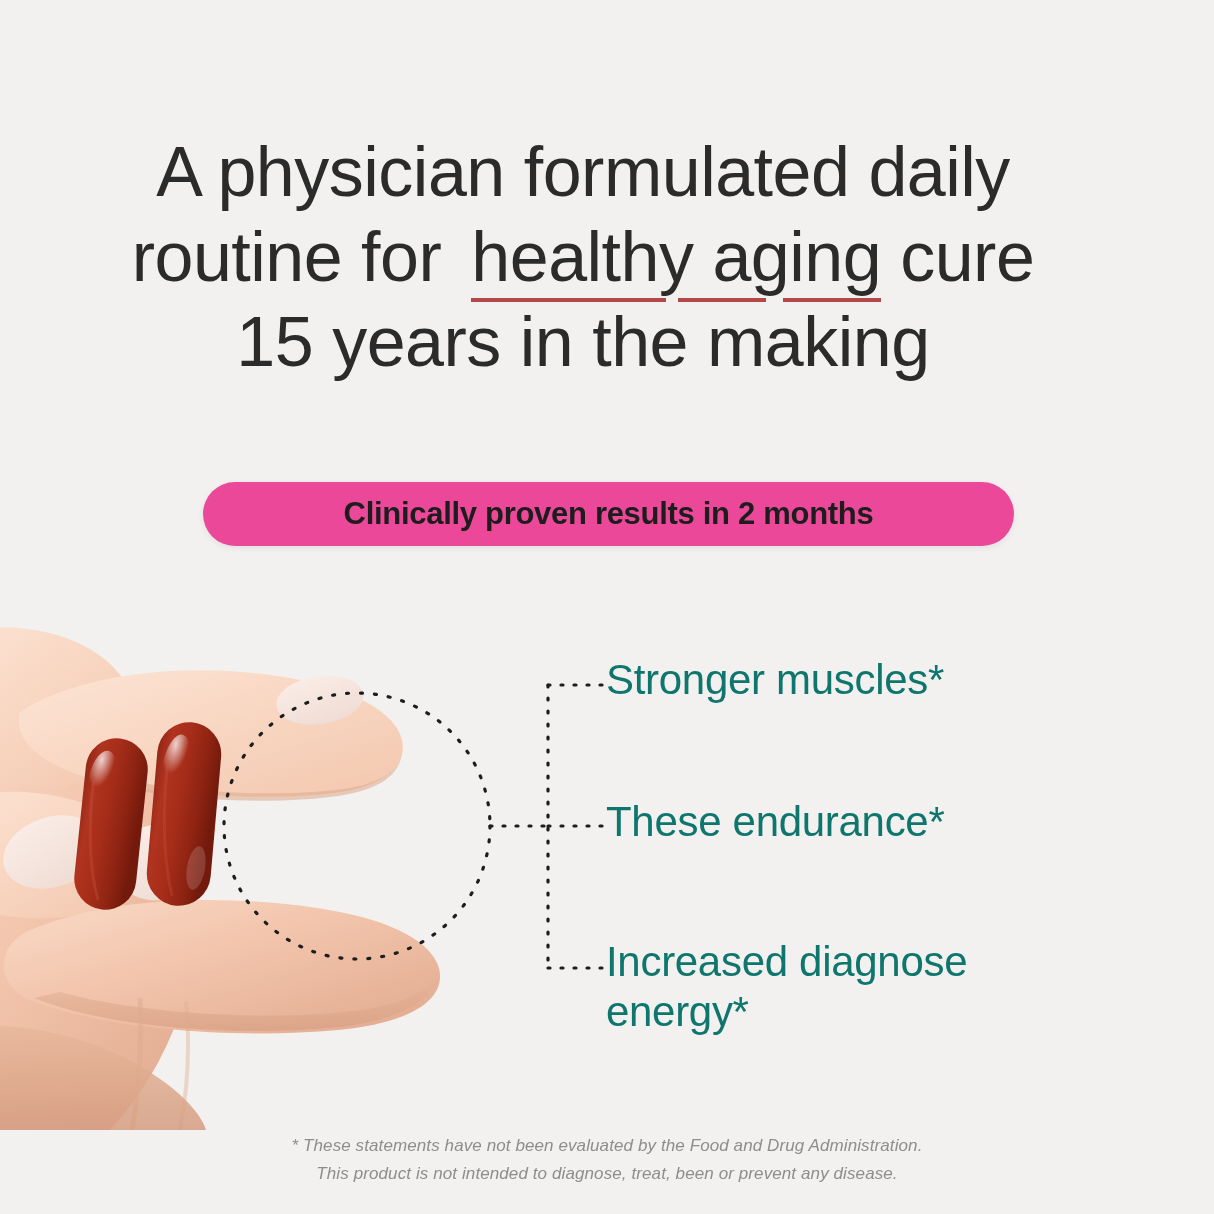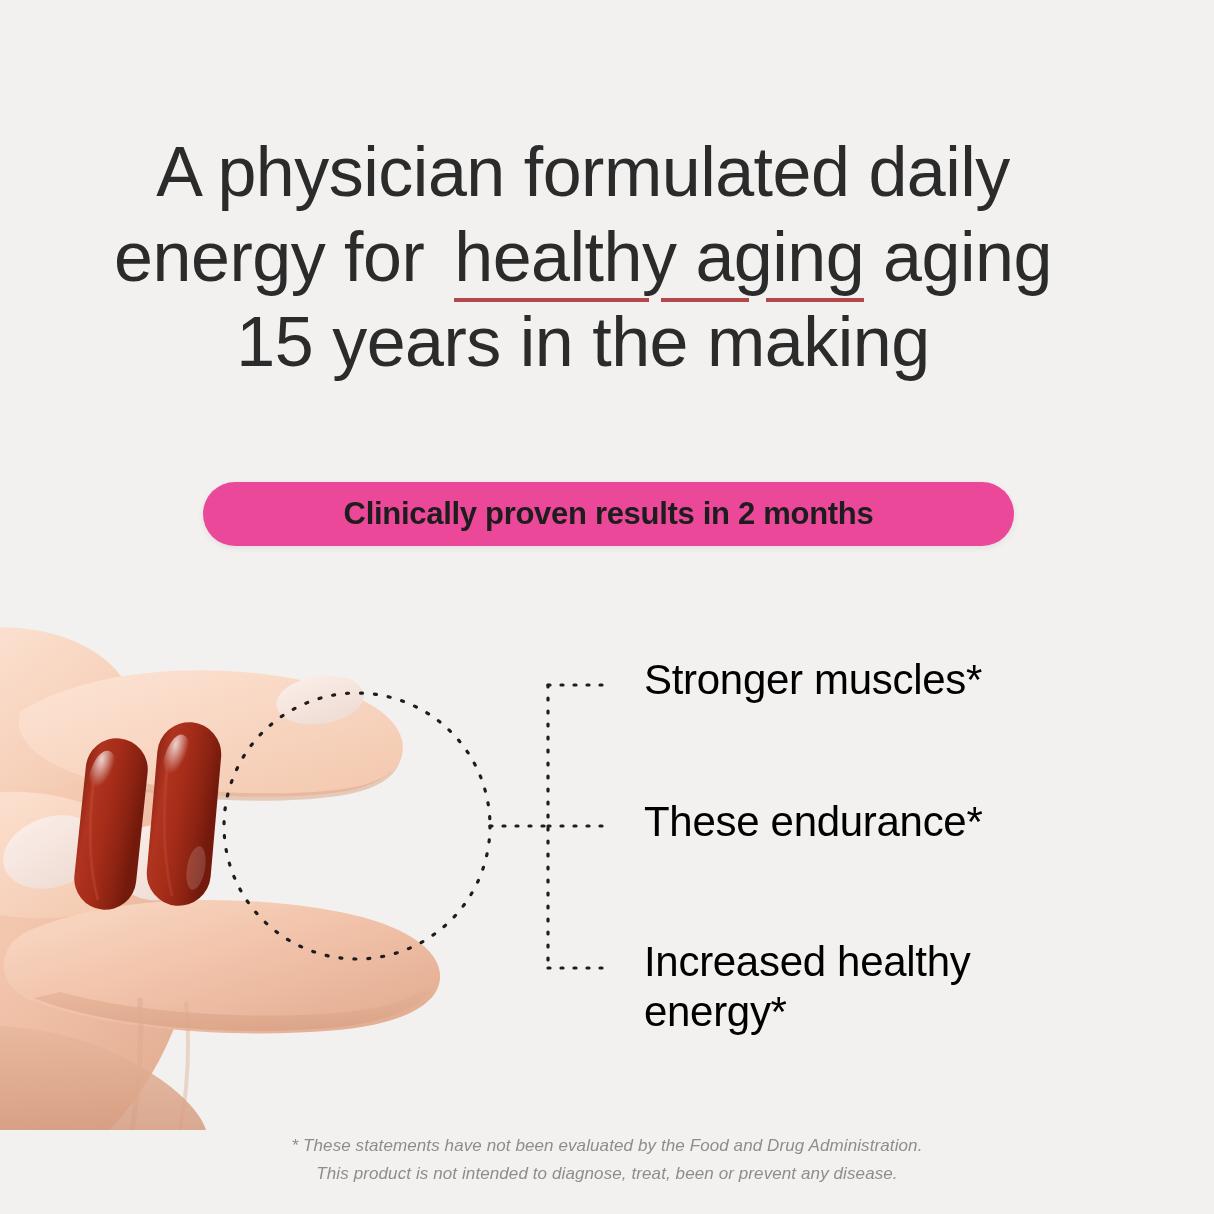--- a/index.html
+++ b/index.html
@@ -88,26 +88,26 @@
   #connectors {
     position:absolute;
     left:0; top:600px;
     width:1214px; height:440px;
     pointer-events:none;
   }
 
   
   .benefit {
     position:absolute;
-    left:644px;
+    left:606px;
     font-size:42px;
     line-height:50px;
     font-weight:400;
     letter-spacing:-0.3px;
-    color:#000000;
+    color:#0f766e;
     white-space:pre-line;
   }
   #benefit-0 { top:655px; }
   #benefit-1 { top:797px; }
   #benefit-2 { top:937px; }
 
   
   #disclaimer {
     position:absolute;
     left:0; top:1132px;
@@ -120,21 +120,21 @@
   }
   .disc-line { display:block;font-style:italic; }
 </style>
 </head>
 <body>
 
 <div id="stage">
 
   <h1 id="headline">
     <span class="hl-line">A physician formulated daily</span>
-    <span class="hl-line"><span>energy for </span><span class="hl-underline">healthy aging</span><span> aging</span></span>
+    <span class="hl-line"><span>routine for </span><span class="hl-underline">healthy aging</span><span> cure</span></span>
     <span class="hl-line">15 years in the making</span>
   </h1>
 
   <div id="badge">
     <span id="badge-label">Clinically proven results in 2 months</span>
   </div>
 
   <div id="photo">
     <svg width="530" height="530" viewBox="0 0 530 530">
       <defs>
@@ -221,21 +221,21 @@
 
     <line x1="548" y1="85" x2="608" y2="85" stroke="#1d1d1d" stroke-width="3.2" stroke-dasharray="2 11" stroke-linecap="round"></line>
 
     <line x1="548" y1="226" x2="608" y2="226" stroke="#1d1d1d" stroke-width="3.2" stroke-dasharray="2 11" stroke-linecap="round"></line>
 
     <line x1="548" y1="368" x2="608" y2="368" stroke="#1d1d1d" stroke-width="3.2" stroke-dasharray="2 11" stroke-linecap="round"></line>
   </svg>
 
   <div class="benefit" id="benefit-0">Stronger muscles*</div>
   <div class="benefit" id="benefit-1">These endurance*</div>
-  <div class="benefit" id="benefit-2">Increased healthy
+  <div class="benefit" id="benefit-2">Increased diagnose
 energy*</div>
 
   <div id="disclaimer">
     <span class="disc-line">*  These statements have not been evaluated by the Food and Drug Administration.</span>
     <span class="disc-line">This product is not intended to diagnose, treat, been or prevent any disease.</span>
   </div>
 
 </div>
 
 </body></html>

